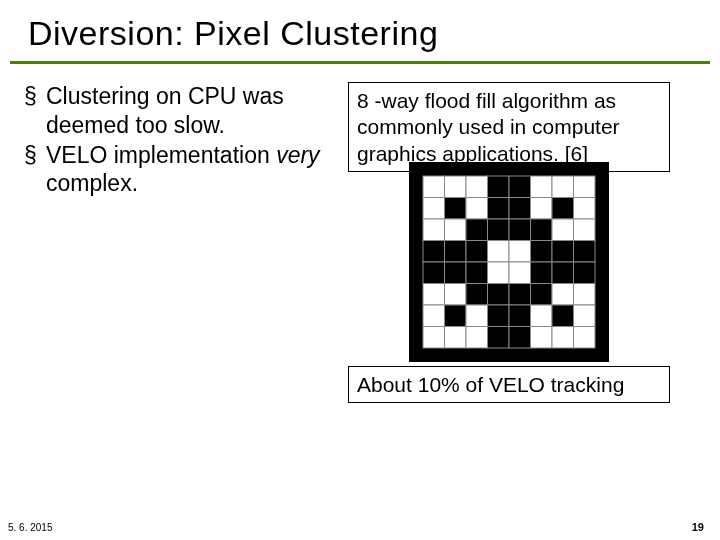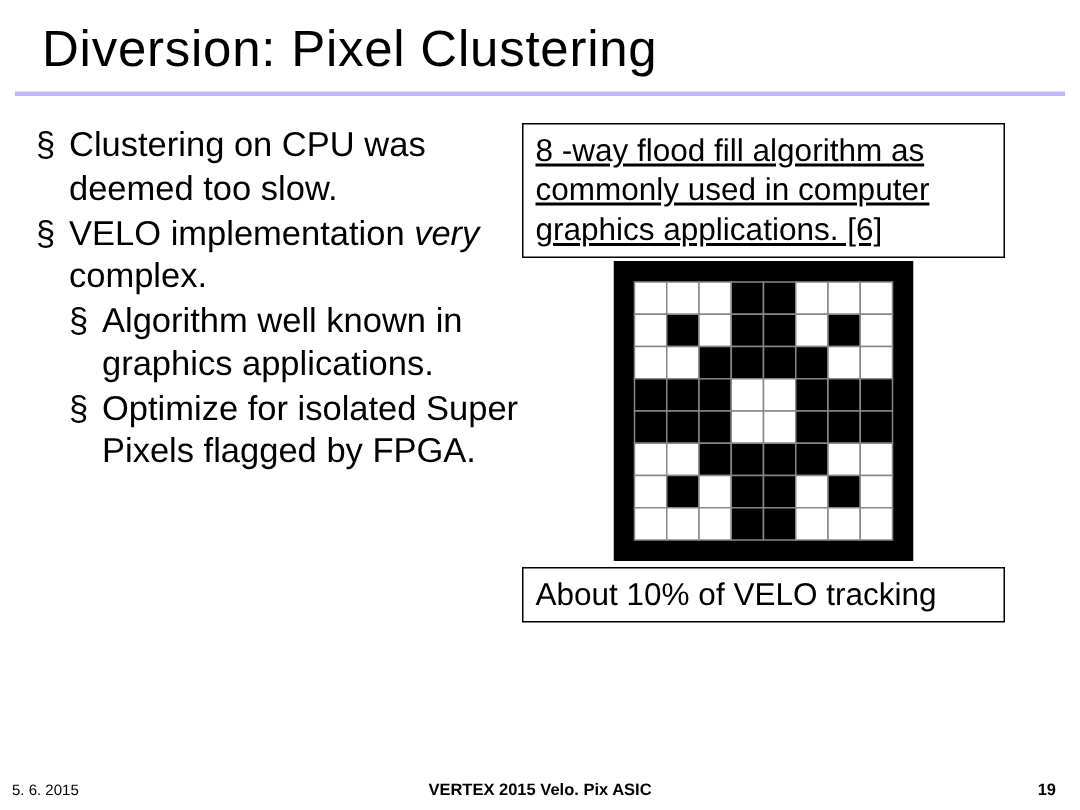--- a/index.html
+++ b/index.html
@@ -9,21 +9,21 @@
     font-family: Arial, Helvetica, sans-serif;
     background: #fff;
     color: #000;
     position: relative;
     overflow: hidden;
   }
   .title {
     font-size: 34px;
     font-weight: normal;
     padding: 14px 0 8px 18px;
-    border-bottom: 3px solid #c4b5fd;
+    border-bottom: 3px solid #4d7c0f;
     margin: 0 10px 18px 10px;
     letter-spacing: 0.5px;
   }
   .content {
     display: flex;
     padding: 0 18px;
   }
   .left {
     width: 330px;
     font-size: 23px;
@@ -60,22 +60,21 @@
     width: 322px;
     position: relative;
   }
   .box {
     border: 1.5px solid #000;
     font-size: 21px;
     line-height: 1.25;
     padding: 5px 8px 4px 8px;
   }
   .box.top {
-    margin-bottom: 12px;
-    text-decoration: underline;
+    margin-bottom: 0;
   }
   .grid-img {
     display: block;
     margin: -10px auto 4px auto;
   }
   .box.bottom {
     margin-top: 0;
   }
   .footer {
     position: absolute;
@@ -113,24 +112,20 @@
 
 <h1 class="title">Diversion: Pixel Clustering</h1>
 
 <div class="content">
   <div class="left">
     <ul>
       <li class="top">Clustering on CPU was deemed too slow.</li>
       <li class="top">
         <span>VELO implementation </span><span class="italic">very</span><span>  complex.</span>
       </li>
-      <ul class="sub">
-        <li class="sub">Algorithm well known in graphics applications.</li>
-        <li class="sub">Optimize for isolated Super Pixels flagged by FPGA.</li>
-      </ul>
     </ul>
   </div>
 
   <div class="right">
     <div class="box top" style="white-space: pre-line;">8 -way flood fill algorithm as
 commonly used in computer
 graphics applications. [6]</div>
     <svg class="grid-img" width="200" height="200">
       <rect x="0" y="0" width="200" height="200" fill="#000"></rect>
       <g id="grid-cells">
@@ -200,15 +195,14 @@
           <rect x="143" y="164.5" width="21.5" height="21.5" fill="#fff" stroke="#888" stroke-width="1"></rect>
           <rect x="164.5" y="164.5" width="21.5" height="21.5" fill="#fff" stroke="#888" stroke-width="1"></rect>
         </g>
     </svg>
     <div class="box bottom">About 10% of VELO tracking</div>
   </div>
 </div>
 
 <div class="footer">
   <span class="date">5. 6. 2015</span>
-  <span class="mid">VERTEX 2015 Velo. Pix ASIC</span>
   <span class="page">19</span>
 </div>
 
 </body></html>

